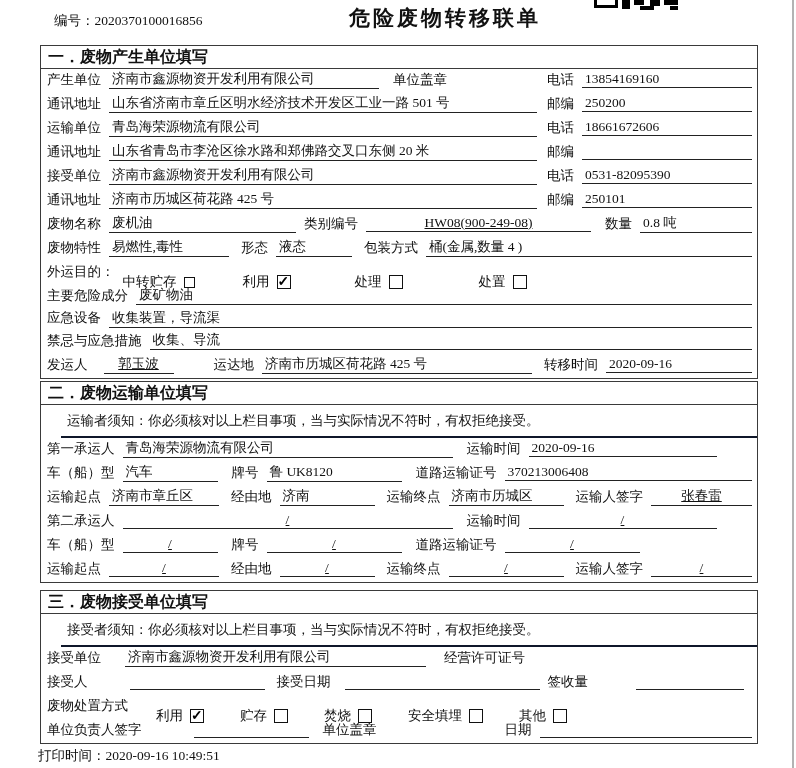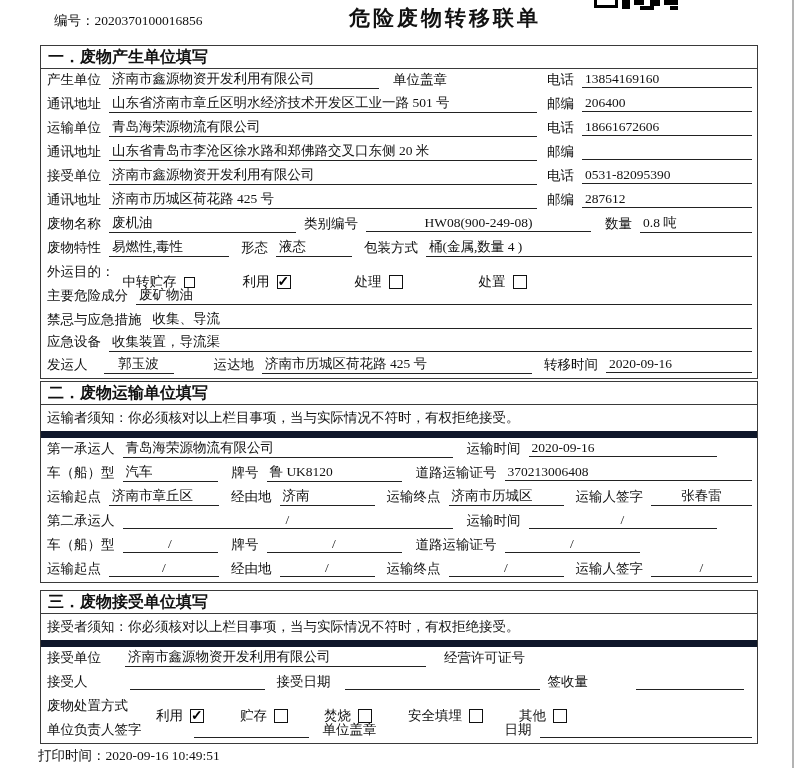--- a/index.html
+++ b/index.html
@@ -18,23 +18,23 @@
   .edge-line{position:absolute;top:0;left:792px;width:2px;height:768px;background:#b3b3b3;}
 
   
   .box{position:absolute;left:40px;width:718px;border:1.5px solid #3a3a3a;box-sizing:border-box;background:#fff;}
   .box-h{font-weight:bold;height:22px;line-height:21px;padding-left:7px;border-bottom:1.5px solid #3a3a3a;font-size:16px;}
   .row{display:flex;align-items:center;height:24px;padding:0 5px 3px 6px;box-sizing:border-box;}
   .row.short{height:21px;}
   .lbl{white-space:nowrap;margin-right:8px;flex:none;}
   .fill{border-bottom:1px solid #222;white-space:nowrap;overflow:hidden;padding:0 3px;box-sizing:border-box;flex:none;min-height:16px;}
   .grow{flex:1 1 auto;}
-  .c{text-align:center;}
+  .c{text-align:center;text-decoration:underline;}
   .sp{flex:1 1 auto;}
-  .notice{height:33px;display:flex;align-items:center;padding-left:6px;border-bottom:7px solid #0f172a;box-sizing:border-box;}
+  .notice{height:33px;display:flex;align-items:center;padding-left:6px;border-bottom:2px solid #0f172a;box-sizing:border-box;margin-left:20px;}
   .opt{display:flex;align-items:center;margin-right:0;white-space:nowrap;flex:none;align-self:center;margin-top:21px;}
   .cb{display:inline-block;width:12px;height:12px;border:1.4px solid #111;margin-left:7px;position:relative;box-sizing:content-box;background:#fff;flex:none;}
   .cb.checked::after{content:"✓";position:absolute;left:0px;top:-3px;font-size:14px;font-weight:bold;color:#000;}
   .cb.small{width:9px;height:9px;}
   .footer-print{position:absolute;left:38px;top:747px;white-space:nowrap;}
   
   .w70{width:70px}.w76{width:76px}.w95{width:95px}.w110{width:110px}.w115{width:115px}
   .w120{width:120px}.w130{width:135px}.w135{width:135px}.w170{width:170px}.w185{width:187px}
   .w188{width:188px}.w195{width:195px}.w215{width:225px}.w270{width:270px}
   .w300{width:301px}.w330{width:330px}
@@ -69,21 +69,21 @@
     <span class="fill w270">济南市鑫源物资开发利用有限公司</span>
     <span class="lbl ml14">单位盖章</span>
     <span class="sp"></span>
     <span class="lbl">电话</span>
     <span class="fill w170">13854169160</span>
   </div>
   <div class="row">
     <span class="lbl">通讯地址</span>
     <span class="fill grow mr10">山东省济南市章丘区明水经济技术开发区工业一路 501 号</span>
     <span class="lbl">邮编</span>
-    <span class="fill w170">206400</span>
+    <span class="fill w170">250200</span>
   </div>
   <div class="row">
     <span class="lbl">运输单位</span>
     <span class="fill grow mr10">青岛海荣源物流有限公司</span>
     <span class="lbl">电话</span>
     <span class="fill w170">18661672606</span>
   </div>
   <div class="row">
     <span class="lbl">通讯地址</span>
     <span class="fill grow mr10">山东省青岛市李沧区徐水路和郑佛路交叉口东侧 20 米</span>
@@ -93,21 +93,21 @@
   <div class="row">
     <span class="lbl">接受单位</span>
     <span class="fill grow mr10">济南市鑫源物资开发利用有限公司</span>
     <span class="lbl">电话</span>
     <span class="fill w170">0531-82095390</span>
   </div>
   <div class="row">
     <span class="lbl">通讯地址</span>
     <span class="fill grow mr10">济南市历城区荷花路 425 号</span>
     <span class="lbl">邮编</span>
-    <span class="fill w170">287612</span>
+    <span class="fill w170">250101</span>
   </div>
   <div class="row">
     <span class="lbl">废物名称</span>
     <span class="fill w185">废机油</span>
     <span class="lbl ml8">类别编号</span>
     <span class="fill w215 c">HW08(900-249-08)</span>
     <span class="lbl ml14">数量</span>
     <span class="fill grow">0.8 吨</span>
   </div>
   <div class="row">
@@ -134,27 +134,27 @@
       </span>
     <span class="opt ml76">
         <span>处置</span>
         <span class="cb"></span>
       </span>
   </div>
   <div class="row">
     <span class="lbl">主要危险成分</span>
     <span class="fill grow">废矿物油</span>
   </div>
-  <div class="row">
-    <span class="lbl">禁忌与应急措施</span>
-    <span class="fill grow">收集、导流</span>
-  </div>
   <div class="row short">
     <span class="lbl">应急设备</span>
     <span class="fill grow">收集装置，导流渠</span>
+  </div>
+  <div class="row">
+    <span class="lbl">禁忌与应急措施</span>
+    <span class="fill grow">收集、导流</span>
   </div>
   <div class="row">
     <span class="lbl">发运人</span>
     <span class="fill w70 c ml8">郭玉波</span>
     <span class="lbl ml28">运达地</span>
     <span class="fill w270">济南市历城区荷花路 425 号</span>
     <span class="lbl ml12">转移时间</span>
     <span class="fill grow">2020-09-16</span>
   </div>
 </div>

